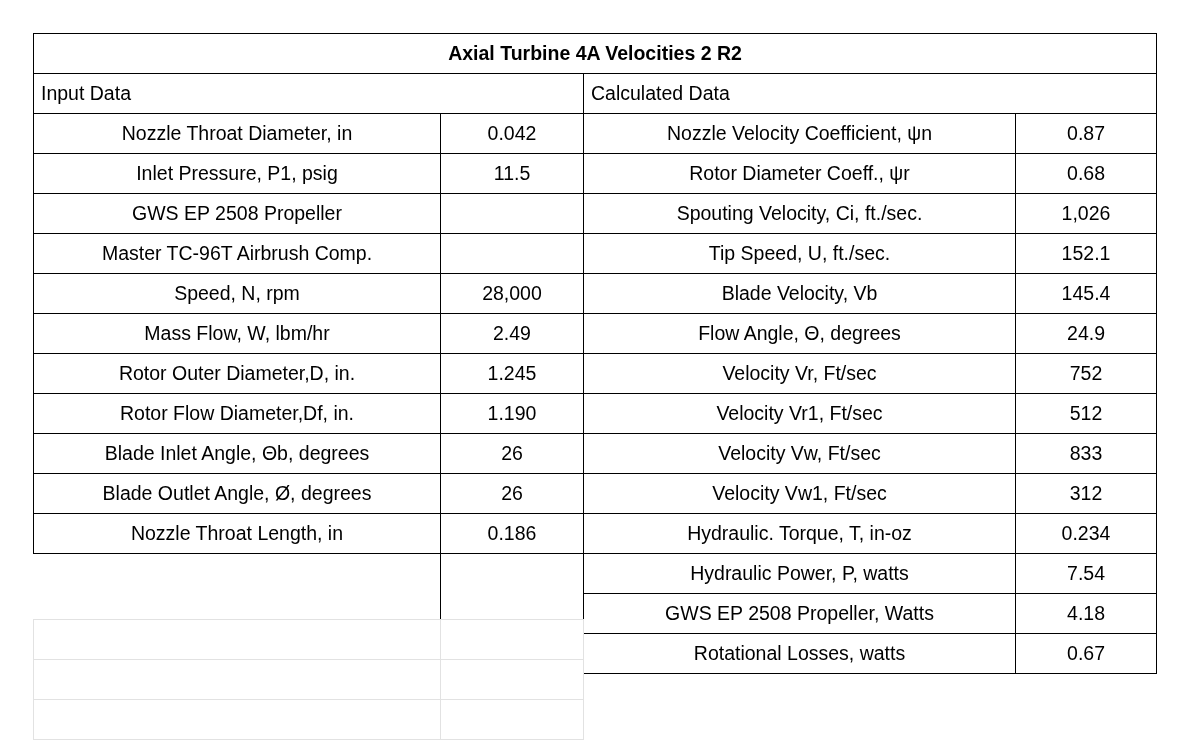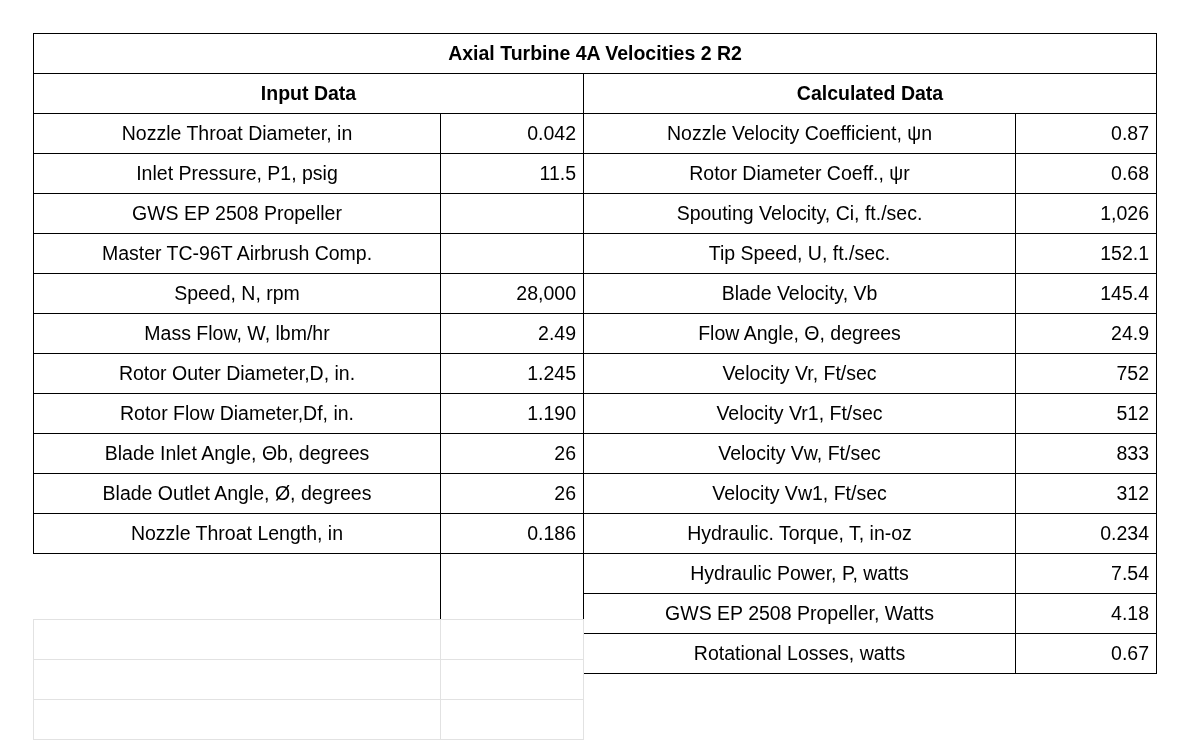--- a/index.html
+++ b/index.html
@@ -53,29 +53,28 @@
   col.c-left-val    { width: 143px; }
   col.c-right-label { width: 432px; }
   col.c-right-val   { width: 141px; }
 
   .title-cell {
     text-align: center;
     font-weight: bold;
     font-size: 21px;
   }
   .section-cell {
-    text-align: center;
-    font-weight: bold;
+    font-weight: normal;
     font-size: 21px;
   }
   .label-cell {
     text-align: center;
   }
   .value-cell {
-    text-align: right;
+    text-align: center;
     padding-right: 9px;
     margin-left: 28px;
   }
   .blank-cell {
     
   }
 
   
   .edge-top    { border-top-width: 3px; }
   .edge-bottom { border-bottom-width: 3px; }

